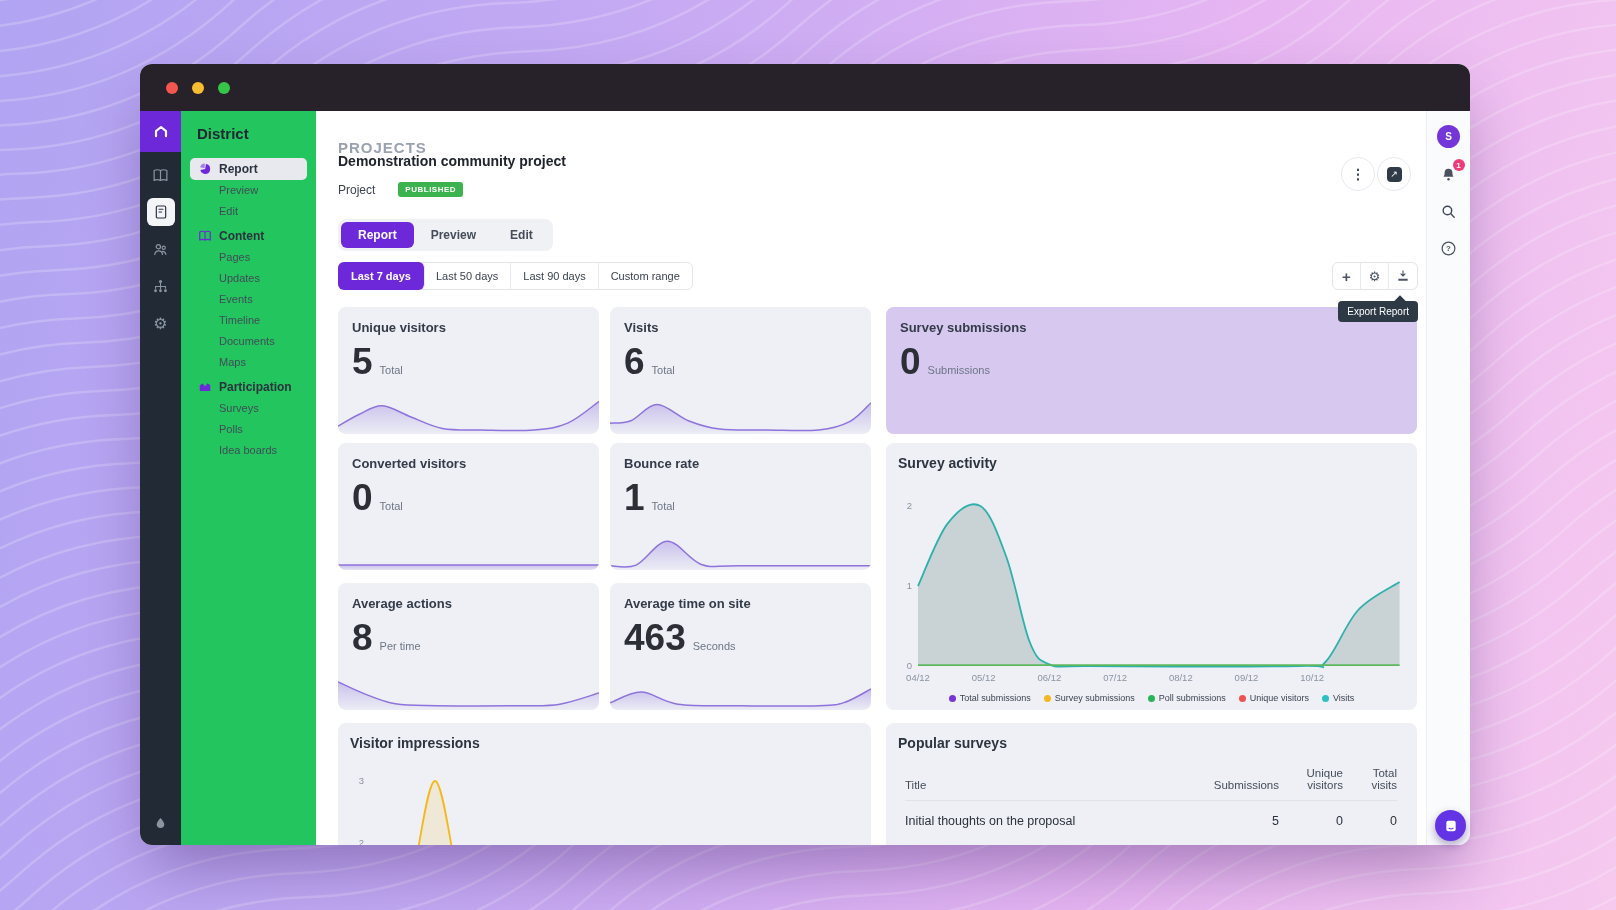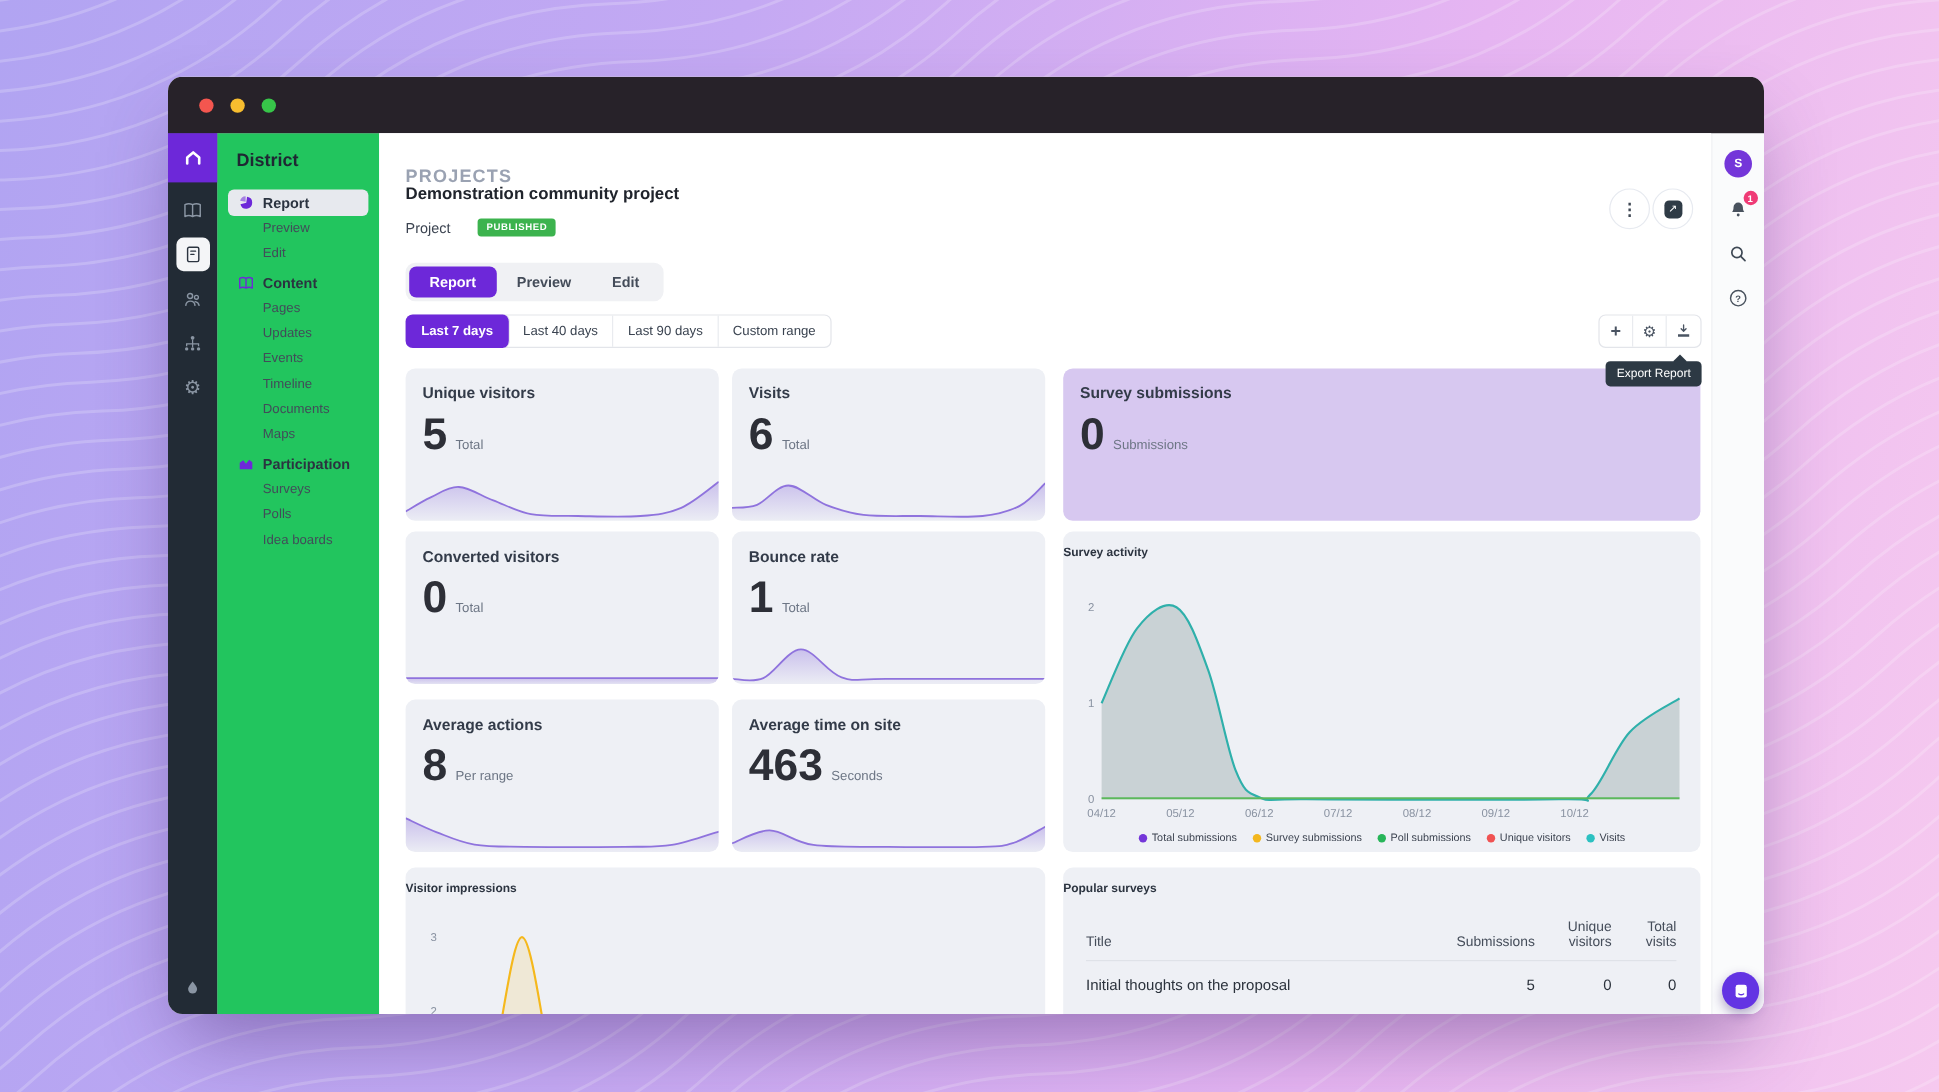--- a/index.html
+++ b/index.html
@@ -70,21 +70,21 @@
   .stat .val { font-size:37px; font-weight:800; color:#2d2f37; line-height:1; }
   .stat .unit { font-size:11px; color:#6d7685; }
   .spark { position:absolute; left:0; bottom:0; width:100%; height:40px; display:block; }
   #c0{left:22px;top:196px;} #c1{left:294px;top:196px;}
   #c2{left:570px;top:196px;width:531px;background:#d7c8f0;}
   #c3{left:22px;top:332px;} #c4{left:294px;top:332px;padding-left:48px;}
   #c5{left:22px;top:472px;} #c6{left:294px;top:472px;}
   #chartA{left:570px;top:332px;width:531px;height:267px;}
   #chartB{left:22px;top:612px;width:533px;height:268px;}
   #tableCard{left:570px;top:612px;width:531px;height:268px;}
-  .chart-title { position:absolute; left:0; top:12px; font-size:10px; font-weight:700; color:#2c3440; }
+  .chart-title { position:absolute; left:12px; top:12px; font-size:14px; font-weight:700; color:#2c3440; }
   .bigchart { position:absolute; left:0; top:0; }
   .tick { font-size:9.5px; fill:#8a93a2; font-family:"Liberation Sans",sans-serif; }
   .legend { position:absolute; bottom:7px; width:100%; display:flex; justify-content:center; gap:13px; }
   .lg-item { display:flex; align-items:center; gap:4px; font-size:9px; color:#3c4350;justify-content:flex-end; }
   .dot { width:7px; height:7px; border-radius:50%; display:inline-block; }
 
   
   .tbl { position:absolute; left:19px; right:20px; top:44px; }
   .tr { display:flex; align-items:flex-end; gap:14px; }
   .tr.head { padding-bottom:9px; border-bottom:1px solid #dfe2e8; color:#454d5a; font-size:11.5px; }
@@ -307,21 +307,21 @@
         </div>
 
       <div class="tabs">
         <div class="tab active">Report</div>
         <div class="tab">Preview</div>
         <div class="tab">Edit</div>
       </div>
 
       <div class="ranges">
         <div class="range active">Last 7 days</div>
-        <div class="range">Last 40 days</div>
+        <div class="range">Last 50 days</div>
         <div class="range">Last 90 days</div>
         <div class="range">Custom range</div>
       </div>
 
       <div class="btn-group">
         <div class="gbtn">
             <span style="font-size:15px;font-weight:600;">+</span>
           </div>
         <div class="gbtn">
             <span>⚙</span>
@@ -383,21 +383,21 @@
           </div>
         <svg class="spark" viewBox="0 0 260 40" preserveAspectRatio="none">
             <path d="M0,35.69C4.333333333333333,35.586666666666666 16.46666666666667,39.151666666666664 26,35.07C35.53333333333333,30.988333333333333 46.36666666666667,11.303333333333333 57.2,11.2C68.03333333333333,11.096666666666666 78.86666666666667,30.368333333333336 91,34.45C103.13333333333333,38.531666666666666 101.83333333333333,35.483333333333334 130,35.69C158.16666666666666,35.89666666666666 238.33333333333334,35.69 260,35.69 L260,42 L0,42 Z" fill="url(#gspark)"></path>
             <path d="M0,35.69C4.333333333333333,35.586666666666666 16.46666666666667,39.151666666666664 26,35.07C35.53333333333333,30.988333333333333 46.36666666666667,11.303333333333333 57.2,11.2C68.03333333333333,11.096666666666666 78.86666666666667,30.368333333333336 91,34.45C103.13333333333333,38.531666666666666 101.83333333333333,35.483333333333334 130,35.69C158.16666666666666,35.89666666666666 238.33333333333334,35.69 260,35.69" fill="none" stroke="#8f73dd" stroke-width="1.5"></path>
           </svg>
       </div>
       <div class="card stat" id="c5">
         <div class="card-title">Average actions</div>
         <div class="val-row">
             <span class="val">8</span>
-            <span class="unit">Per range</span>
+            <span class="unit">Per time</span>
           </div>
         <svg class="spark" viewBox="0 0 260 40" preserveAspectRatio="none">
             <path d="M0,11.82C4.333333333333333,13.783333333333333 16.46666666666667,19.93166666666667 26,23.6C35.53333333333333,27.268333333333334 45.06666666666667,31.814999999999998 57.2,33.83C69.33333333333334,35.845 78,35.379999999999995 98.8,35.69C119.6,36 161.63333333333333,35.94833333333333 182,35.69C202.36666666666667,35.431666666666665 208,36.25833333333333 221,34.14C234,32.02166666666667 253.5,24.84 260,22.98 L260,42 L0,42 Z" fill="url(#gspark)"></path>
             <path d="M0,11.82C4.333333333333333,13.783333333333333 16.46666666666667,19.93166666666667 26,23.6C35.53333333333333,27.268333333333334 45.06666666666667,31.814999999999998 57.2,33.83C69.33333333333334,35.845 78,35.379999999999995 98.8,35.69C119.6,36 161.63333333333333,35.94833333333333 182,35.69C202.36666666666667,35.431666666666665 208,36.25833333333333 221,34.14C234,32.02166666666667 253.5,24.84 260,22.98" fill="none" stroke="#8f73dd" stroke-width="1.5"></path>
           </svg>
       </div>
       <div class="card stat" id="c6">
         <div class="card-title">Average time on site</div>
         <div class="val-row">
             <span class="val">463</span>

